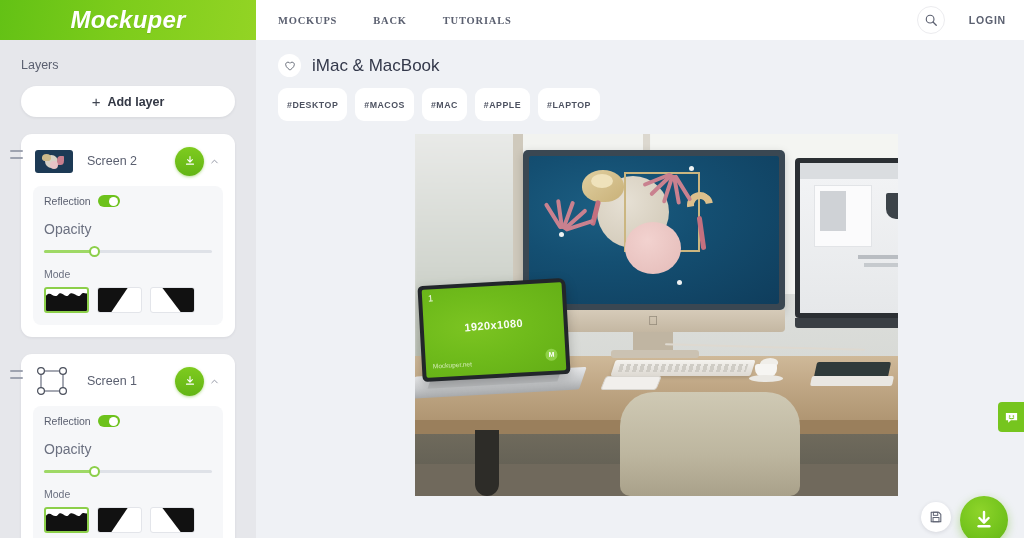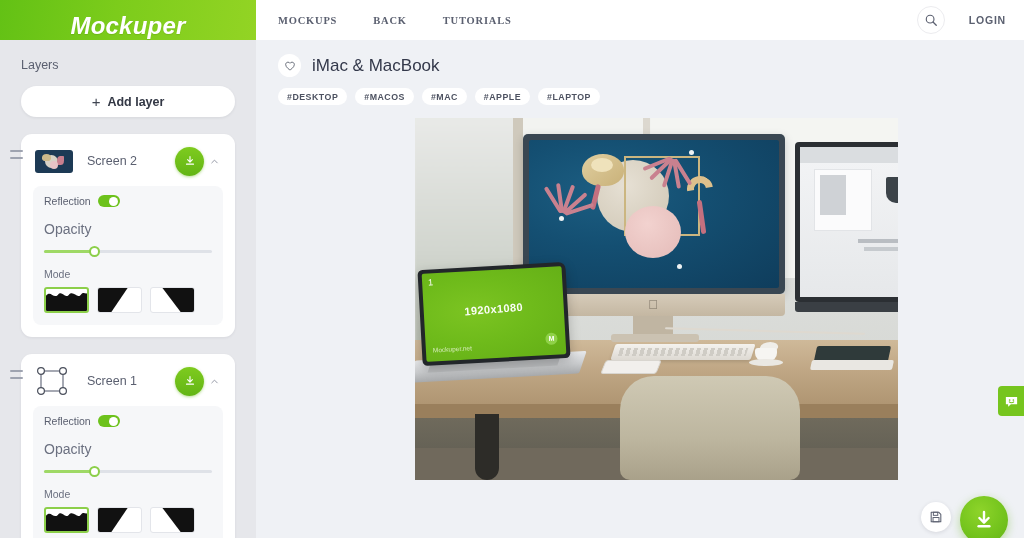--- a/index.html
+++ b/index.html
@@ -16,21 +16,21 @@
   .sidebar {
     width: 256px; height: 538px; flex: 0 0 256px;
     background: #e6e7eb;
     display: flex; flex-direction: column;
     overflow: hidden;
     position: relative;
   }
   .brand {
     height: 40px; flex: 0 0 40px;
     background: linear-gradient(100deg, #63c115 0%, #7ccc1b 45%, #93d424 100%);
-    display: flex; align-items: flex-end; justify-content: center;
+    display: flex; align-items: center; justify-content: center;
   }
   .brand-text {
     color: #ffffff; font-size: 24px; font-weight: bold;
     letter-spacing: .2px; font-style: italic;
     text-shadow: 0 1px 1px rgba(0,0,0,.10);
   }
   .sb-body { flex: 1 1 auto; overflow: hidden; padding: 0 21px; position: relative; }
 
   .back-btn {
     margin-top: 16px;
@@ -141,21 +141,21 @@
 
   .titlebar { padding: 14px 0 0 22px; }
   .title-row { display: flex; align-items: center; gap: 11px; }
   .fav-btn {
     width: 23px; height: 23px; border-radius: 50%; background: #fff; border: none;
     display: flex; align-items: center; justify-content: center; cursor: pointer;
   }
   .page-title { font-size: 17px; font-weight: normal; color: #33384a; }
   .tags { display: flex; gap: 8px; margin-top: 11px; }
   .tag {
-    background: #fff; border-radius: 9px; height: 17px; padding: 0 9px;
+    background: #fff; border-radius: 9px; height: 33px; padding: 0 9px;
     display: flex; align-items: center; font-size: 8.8px; font-weight: bold;
     letter-spacing: .5px; color: #4d5261; cursor: pointer;
   }
 
   .canvas { flex: 1 1 auto; position: relative; }
 
   
   .mockup {
     position: absolute; left: 159px; top: 13px;
     width: 483px; height: 362px; overflow: hidden;

